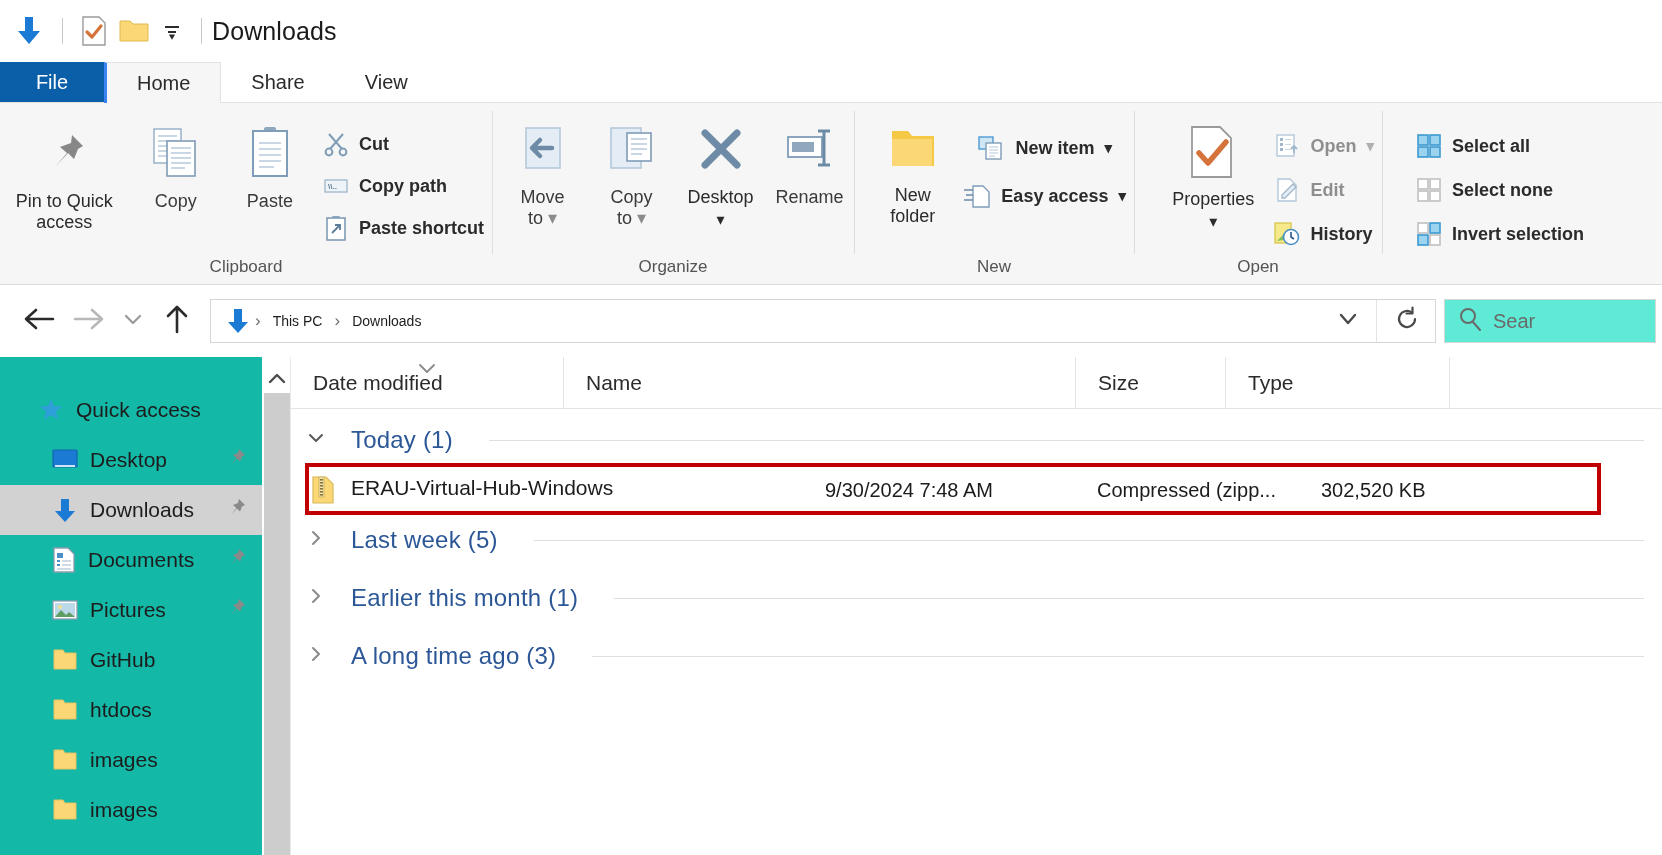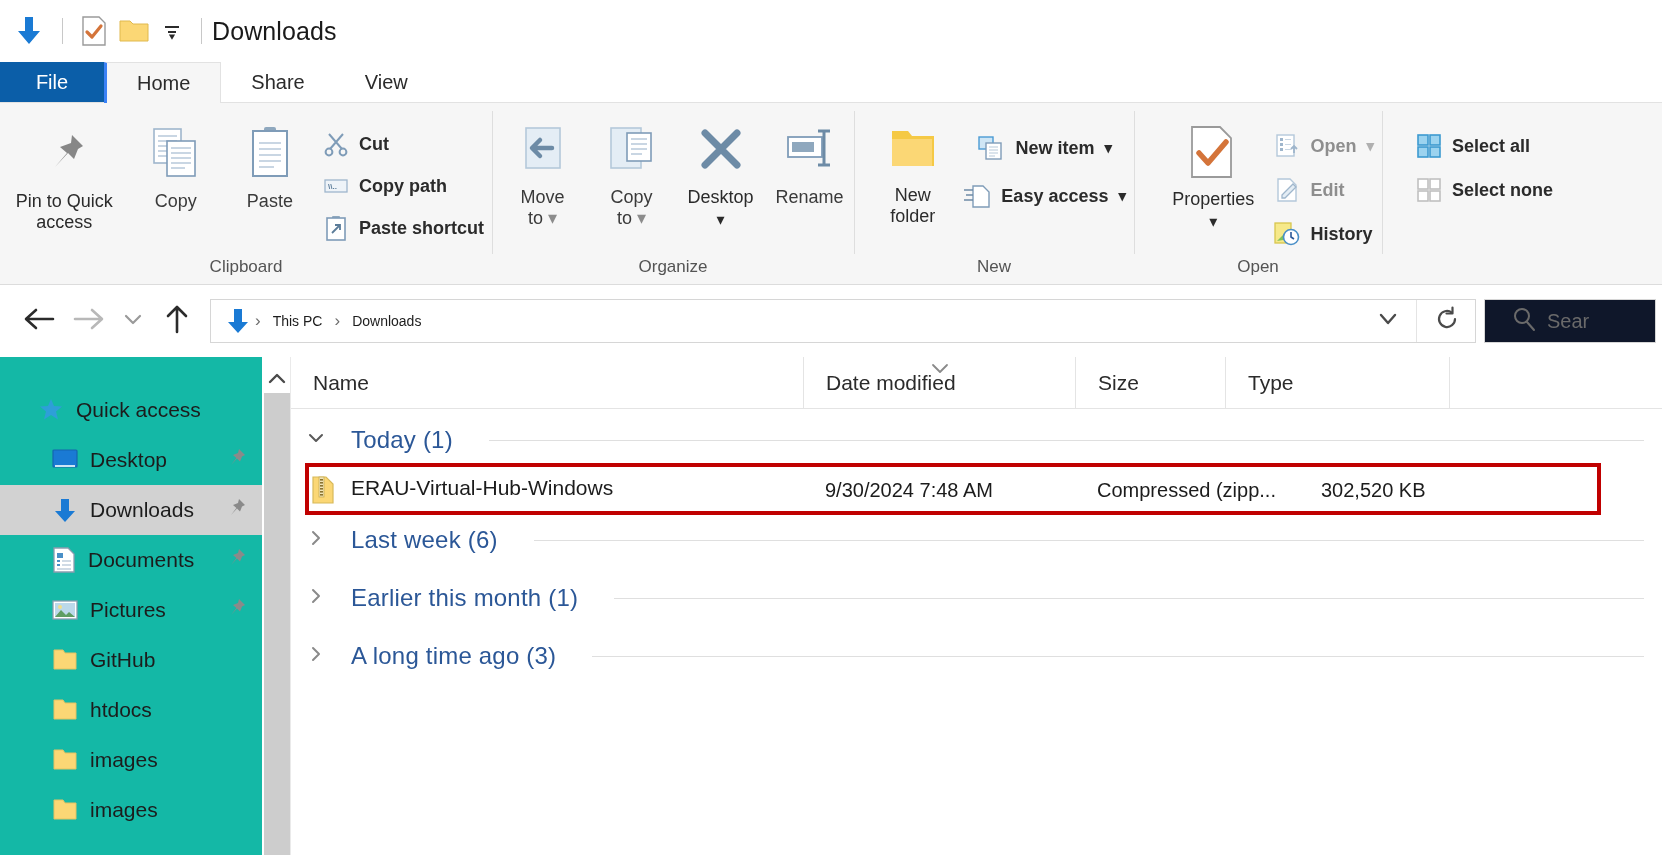--- a/index.html
+++ b/index.html
@@ -102,23 +102,23 @@
     padding-left: 14px; gap: 2px;
     min-width: 0;
   }
   .crumb { font-size:14px; color:#1c1c1c; padding: 0 8px; white-space:nowrap; }
   .crumb-sep { font-size:17px; color:#6c6c6c; padding: 0 2px; }
   .addr-spacer { flex:1; }
   .addr-chev { width:52px; display:flex; align-items:center; justify-content:center; }
   .addr-divider { width:1px; align-self:stretch; background:#e4e4e4; }
   .addr-refresh { width:56px; display:flex; align-items:center; justify-content:center; }
   .searchbox {
-    width: 172px; height:44px; margin-left:8px;
-    border:1px solid #d6d6d6; background:#0f172a;
-    display:flex; align-items:center; gap:10px; padding-left:26px; overflow:hidden;
+    width: 212px; height:44px; margin-left:8px;
+    border:1px solid #d6d6d6; background:#5eead4;
+    display:flex; align-items:center; gap:10px; padding-left:12px; overflow:hidden;
   }
   .search-ph { font-size:20px; color:#6a6a6a; white-space:nowrap; }
 
   
   .body { flex:1; display:flex; min-height:0; background:#fff; }
 
   
   .sidebar {
     width: 262px; flex:0 0 262px; background:#14b8a6;
     padding-top: 28px; overflow:hidden; position:relative;
@@ -483,20 +483,31 @@
           <div class="smallbtn">
             <span class="ico">
               <svg width="26" height="26" viewBox="0 0 26 26">
                 <rect x="2" y="2" width="10" height="10" fill="#fff" stroke="#c0c0c0" stroke-width="1.6"></rect>
                 <rect x="14" y="2" width="10" height="10" fill="#fff" stroke="#c0c0c0" stroke-width="1.6"></rect>
                 <rect x="2" y="14" width="10" height="10" fill="#fff" stroke="#c0c0c0" stroke-width="1.6"></rect>
                 <rect x="14" y="14" width="10" height="10" fill="#fff" stroke="#c0c0c0" stroke-width="1.6"></rect>
               </svg>
             </span>
             <span>Select none</span>
+          </div>
+          <div class="smallbtn">
+            <span class="ico">
+              <svg width="26" height="26" viewBox="0 0 26 26">
+                <rect x="2" y="2" width="10" height="10" fill="#fff" stroke="#c0c0c0" stroke-width="1.6"></rect>
+                <rect x="14" y="2" width="10" height="10" fill="#9cd3ef" stroke="#3c9ad0" stroke-width="1.6"></rect>
+                <rect x="2" y="14" width="10" height="10" fill="#9cd3ef" stroke="#3c9ad0" stroke-width="1.6"></rect>
+                <rect x="14" y="14" width="10" height="10" fill="#fff" stroke="#c0c0c0" stroke-width="1.6"></rect>
+              </svg>
+            </span>
+            <span>Invert selection</span>
           </div>
         </div>
       </div>
     </div>
   </div>
 
   <div class="addrbar">
     <div class="navbtn">
       <span>
         <svg width="34" height="30" viewBox="0 0 34 30">
@@ -689,30 +700,30 @@
         <svg width="20" height="14" viewBox="0 0 20 14">
             <path d="M3 11l7-7 7 7" stroke="#4a4a4a" stroke-width="2.4" fill="none" stroke-linecap="round" stroke-linejoin="round"></path>
           </svg>
       </div>
       <div class="sb-thumb"></div>
     </div>
 
     <div class="filepane">
 
       <div class="colheader">
-        <div class="col c-name">
-          <span>Name</span>
-        </div>
         <div class="col c-date">
           <span class="sortmark">
             <svg width="22" height="12" viewBox="0 0 22 12">
                 <path d="M4 3l7 7 7-7" stroke="#8a8a8a" stroke-width="1.8" fill="none" stroke-linecap="round" stroke-linejoin="round"></path>
               </svg>
           </span>
           <span>Date modified</span>
+        </div>
+        <div class="col c-name">
+          <span>Name</span>
         </div>
         <div class="col c-size">
           <span>Size</span>
         </div>
         <div class="col c-type">
           <span>Type</span>
         </div>
         <div class="col c-rest"></div>
       </div>
 
@@ -756,21 +767,21 @@
             <span class="fr-meta">302,520 KB</span>
           </div>
         </div>
 
         <div class="grouphdr">
           <span>
             <svg width="22" height="20" viewBox="0 0 22 20">
                 <path d="M8 4l6 6-6 6" stroke="#8a8a8a" stroke-width="2" fill="none" stroke-linecap="round" stroke-linejoin="round"></path>
               </svg>
           </span>
-          <span class="gtext">Last week (6)</span>
+          <span class="gtext">Last week (5)</span>
           <span class="gline"></span>
         </div>
 
         <div class="grouphdr" style="margin-top:8px;">
           <span>
             <svg width="22" height="20" viewBox="0 0 22 20">
                 <path d="M8 4l6 6-6 6" stroke="#8a8a8a" stroke-width="2" fill="none" stroke-linecap="round" stroke-linejoin="round"></path>
               </svg>
           </span>
           <span class="gtext">Earlier this month (1)</span>

